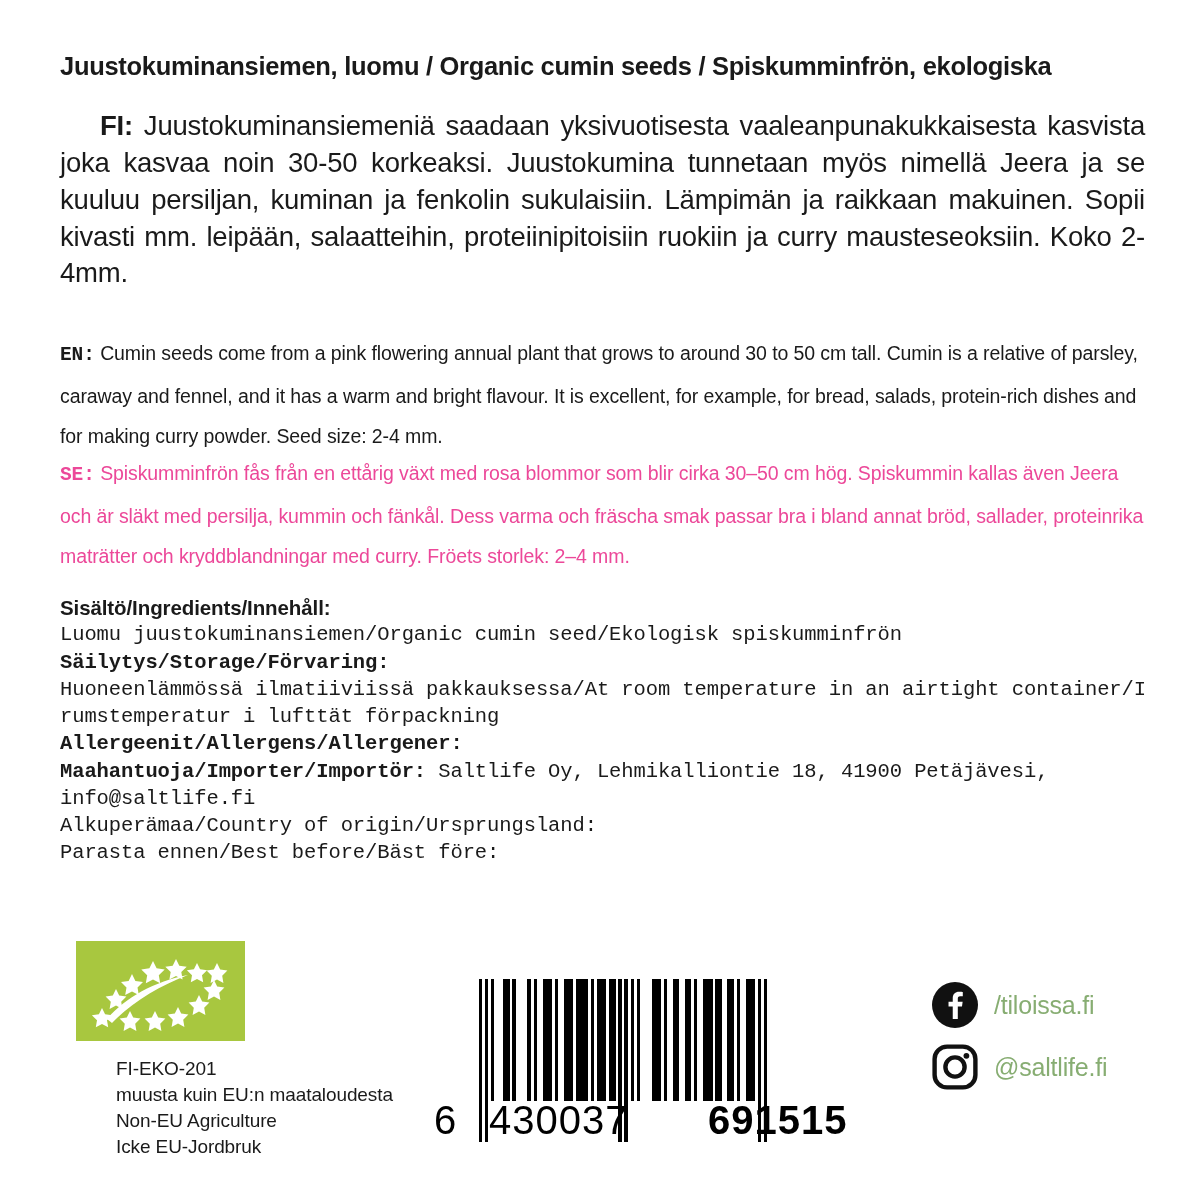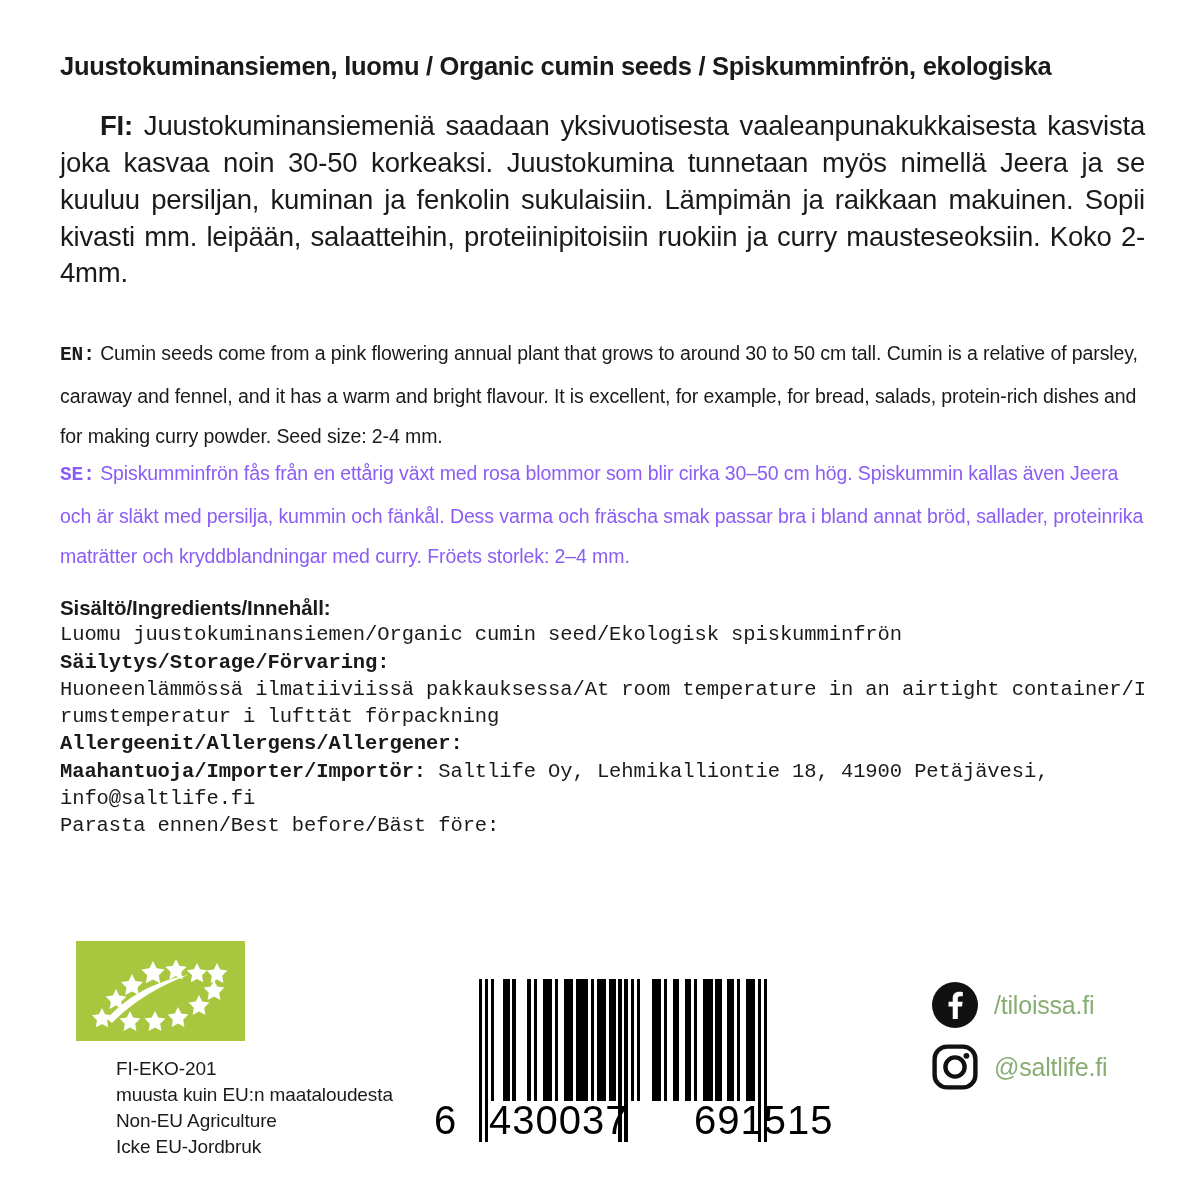--- a/index.html
+++ b/index.html
@@ -61,21 +61,21 @@
     color: #1a1a1a;
     letter-spacing: -0.1px;
   }
   .se-block {
     position: absolute;
     left: 60px;
     top: 453px;
     width: 1092px;
     font-size: 19.5px;
     line-height: 2.08;
-    color: #8b5cf6;
+    color: #ec4899;
     letter-spacing: -0.1px;
   }
   .en-block .lang, .se-block .lang { font-weight: 700; font-family: Liberation Mono, monospace; }
 
   
   .info {
     position: absolute;
     left: 60px;
     top: 594px;
     width: 1092px;
@@ -140,21 +140,21 @@
     height: 44px;
     font-size: 40px;
     line-height: 44px;
     letter-spacing: 1px;
     color: #000;
     font-family: "Liberation Sans", sans-serif;
   }
   .bc-digits span { position: absolute; top: 0; }
   .bc-d0 { left: 2px; }
   .bc-d1 { left: 57px; }
-  .bc-d2 { left: 262px; }
+  .bc-d2 { left: 276px; font-weight: bold; }
 
   
   .social {
     position: absolute;
     left: 932px;
     top: 978px;
     width: 250px;
   }
   .social-title {
     font-size: 21px;
@@ -206,20 +206,21 @@
   <div class="info">
     <div class="row head">Sisältö/Ingredients/Innehåll:</div>
     <div class="row">Luomu juustokuminansiemen/Organic cumin seed/Ekologisk spiskumminfrön</div>
     <div class="row head">Säilytys/Storage/Förvaring:</div>
     <div class="row">Huoneenlämmössä ilmatiiviissä pakkauksessa/At room temperature in an airtight container/I rumstemperatur i lufttät förpackning</div>
     <div class="row head">Allergeenit/Allergens/Allergener:</div>
     <div class="row">
       <span class="inline-head">Maahantuoja/Importer/Importör:</span>
       <span>Saltlife Oy, Lehmikalliontie 18, 41900 Petäjävesi, info@saltlife.fi</span>
     </div>
+    <div class="row">Alkuperämaa/Country of origin/Ursprungsland:</div>
     <div class="row">Parasta ennen/Best before/Bäst före:</div>
   </div>
 
   <div class="eu-logo">
     <svg width="169" height="100" viewBox="0 0 169 100">
       <g fill="#ffffff">
 
         <path d="M31 78 C 48 58, 78 40, 112 34 C 83 45, 55 62, 36 82 Z"></path>
 
         <g id="stars">

